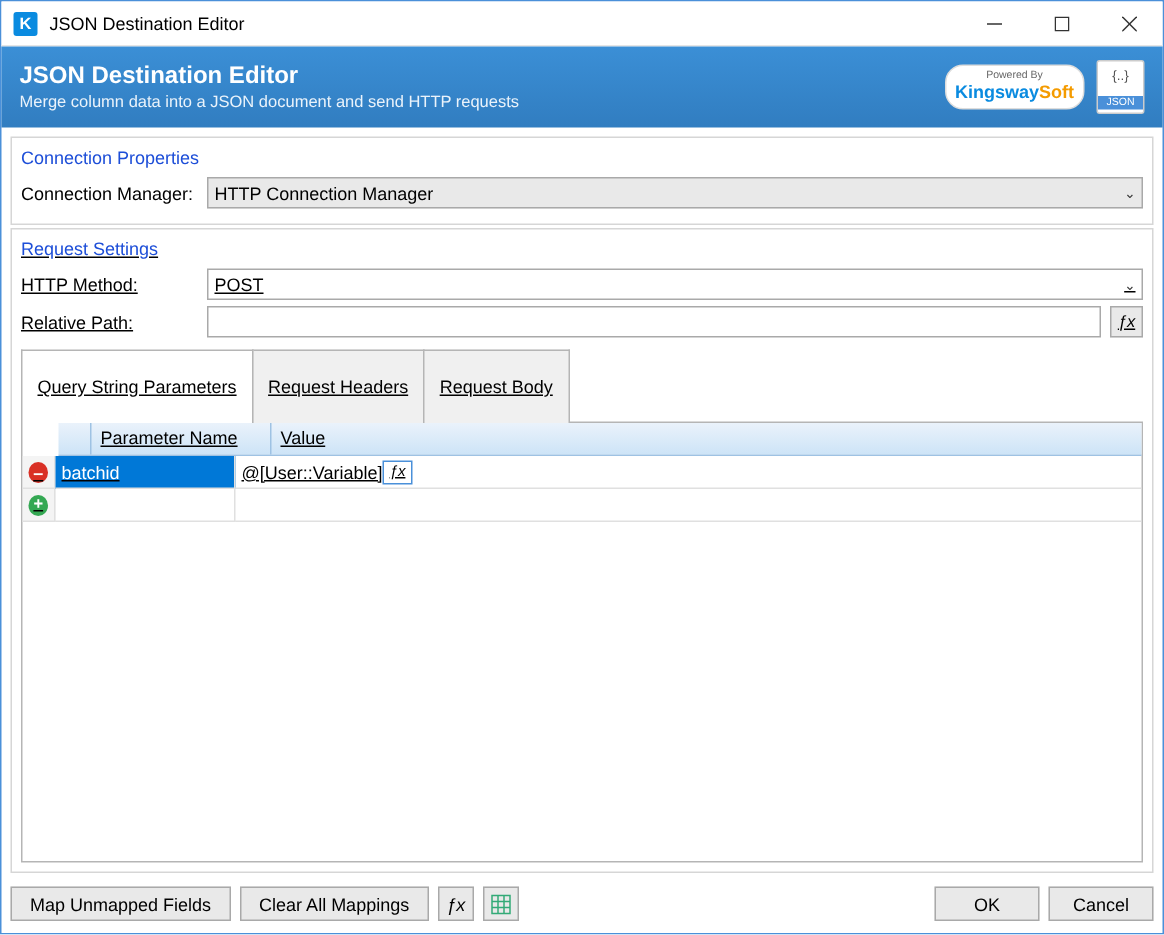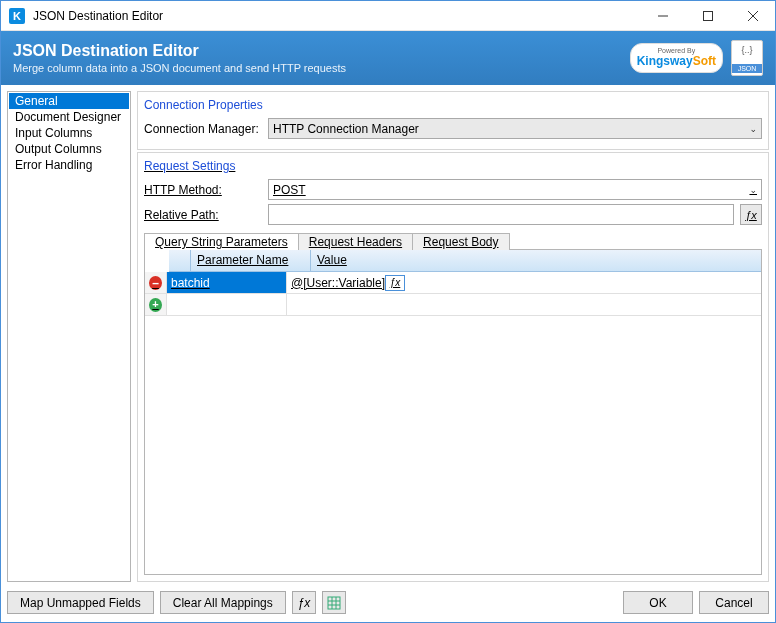--- a/index.html
+++ b/index.html
@@ -30,21 +30,21 @@
 .group { border: 1px solid #d6d6d6; padding: 6px; }
 .group-title { font-size: 12px; color: #1d4ed8; margin-bottom: 6px; }
 .row { display: flex; align-items: center; margin-bottom: 4px; gap: 6px; }
 .row label { width: 118px; font-size: 12px; }
 .select { flex: 1; height: 21px; border: 1px solid #a9a9a9; background: #e9e9e9; padding: 0 4px; display: flex; align-items: center; justify-content: space-between; }
 .select.white { background: #fff; }
 .chev { font-size: 9px; color: #333; }
 .textbox { flex: 1; height: 21px; border: 1px solid #a9a9a9; background: #fff; padding: 0 4px; }
 .fx-btn { width: 22px; height: 21px; border: 1px solid #a9a9a9; background: #e9e9e9; display: flex; align-items: center; justify-content: center; font-style: italic; font-size: 11px; cursor: default; }
 .tabs { display: flex; margin-top: 4px; }
-.tab { padding: 1px 10px; border: 1px solid #b5b5b5; border-bottom: none; background: #f0f0f0; margin-right: -1px; font-size: 12px; position: relative; }
+.tab { padding: 17px 10px; border: 1px solid #b5b5b5; border-bottom: none; background: #f0f0f0; margin-right: -1px; font-size: 12px; position: relative; }
 .tab.active { background: #fff; z-index: 2; }
 .tab-body { border: 1px solid #b5b5b5; flex: 1; min-height: 0; background: #fff; margin-top: -1px; display: flex; flex-direction: column; }
 .grid-head { display: flex; background: linear-gradient(#eaf2fb, #cde4f7); border-bottom: 1px solid #9ec2e3; height: 22px; margin-left: 24px; }
 .gcol { border-right: 1px solid #9ec2e3; padding: 3px 6px; font-size: 12px; }
 .gcol.icon { width: 22px; border-right: 1px solid #9ec2e3; }
 .gcol.name { width: 120px; }
 .gcol.value { flex: 1; border-right: none; }
 .grid-row { display: flex; height: 22px; align-items: stretch; }
 .grid-row .cell { border-right: 1px solid #e0e0e0; border-bottom: 1px solid #e0e0e0; padding: 2px 4px; display: flex; align-items: center; }
 .grid-row .cell.icon { width: 22px; justify-content: center; background: #f4f4f4; }
@@ -101,27 +101,20 @@
       <div class="logo-box">
         <span class="logo-powered">Powered By</span>
         <span class="logo-king"><span class="k">Kingsway</span><span class="s">Soft</span></span>
       </div>
       <div class="json-icon"></div>
     </div>
   </div>
 
   <div class="body">
 
-    <div class="sidebar">
-      <div class="sidebar-item selected">General</div>
-      <div class="sidebar-item">Document Designer</div>
-      <div class="sidebar-item">Input Columns</div>
-      <div class="sidebar-item">Output Columns</div>
-      <div class="sidebar-item">Error Handling</div>
-    </div>
 
     <div class="main">
 
       <div class="group">
         <div class="group-title">Connection Properties</div>
         <div class="row">
           <label>Connection Manager:</label>
           <div class="select">
             <span>HTTP Connection Manager</span>
             <span class="chev">⌄</span>

